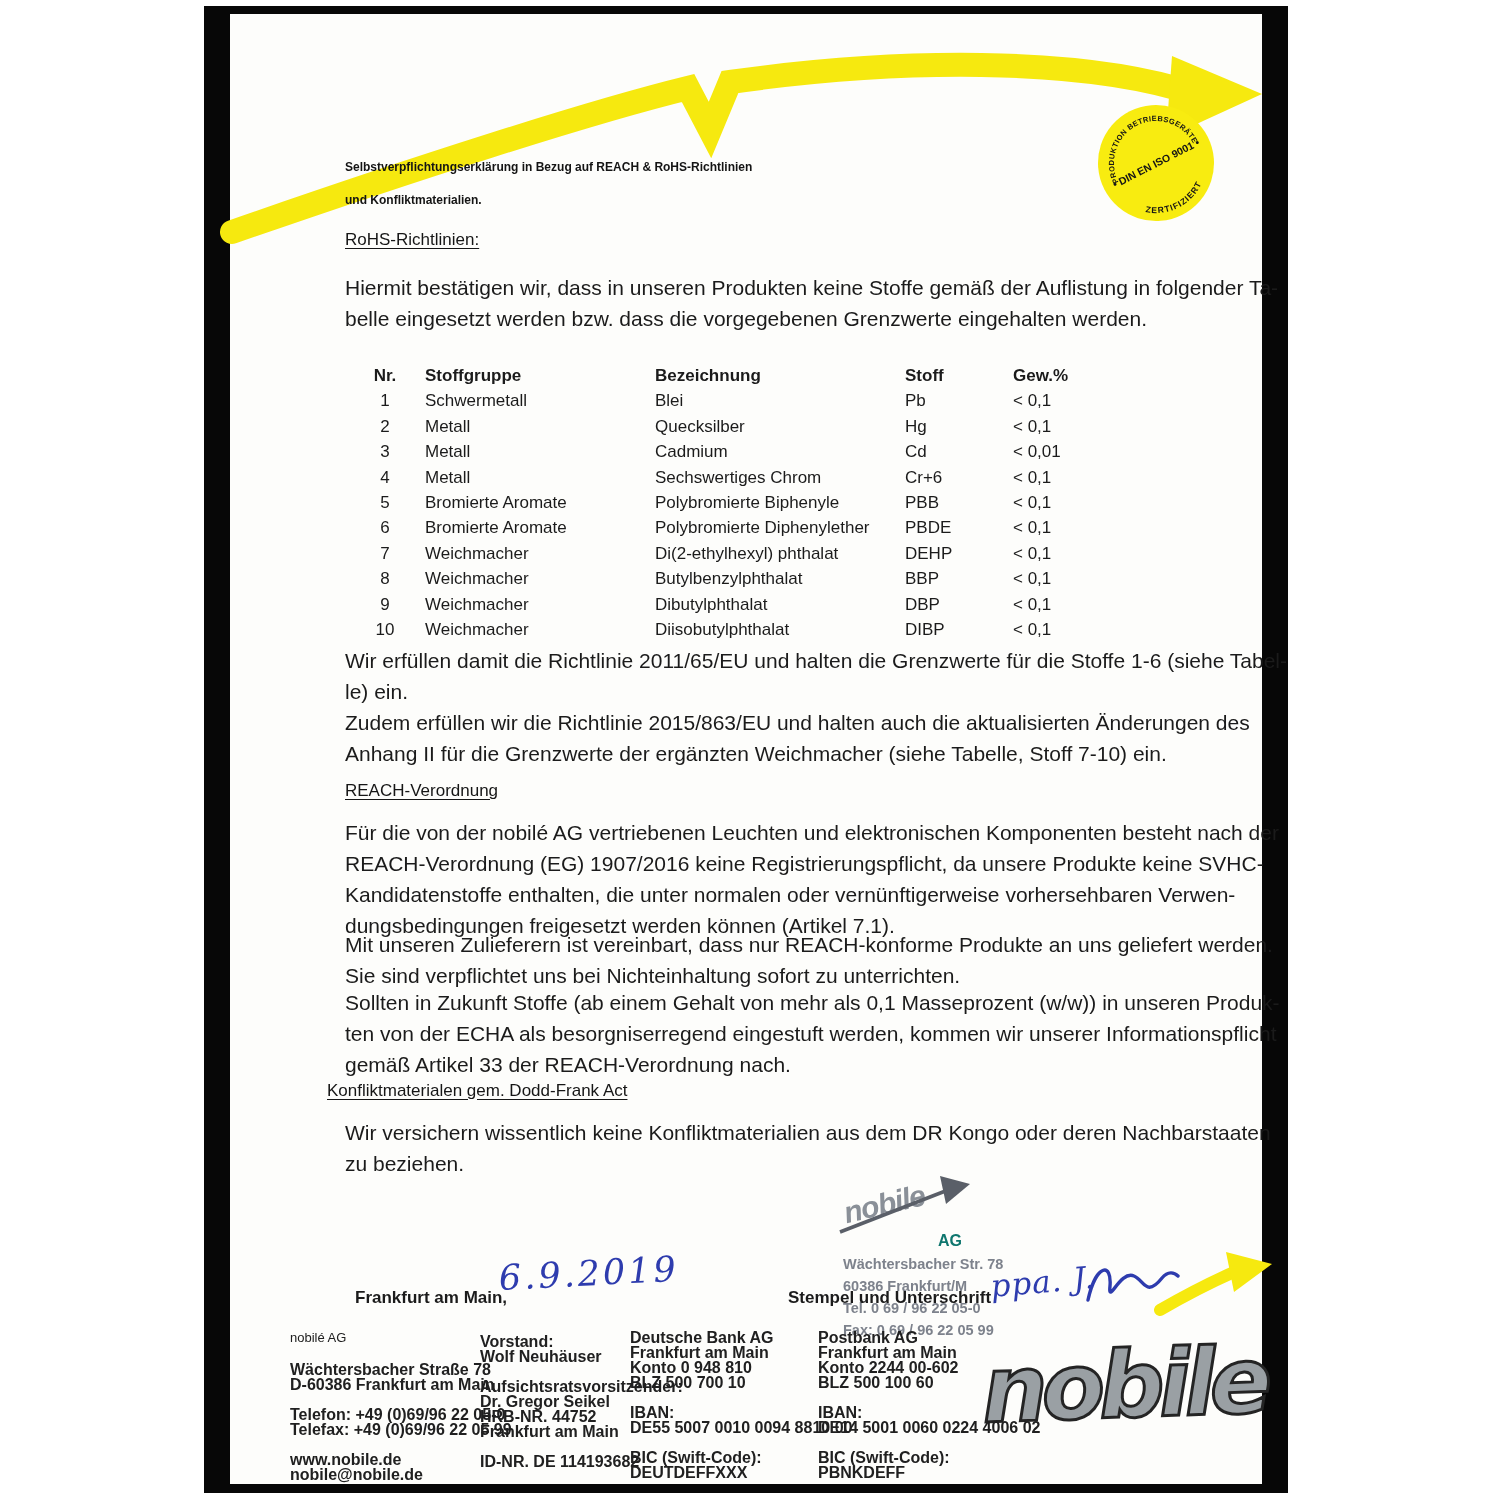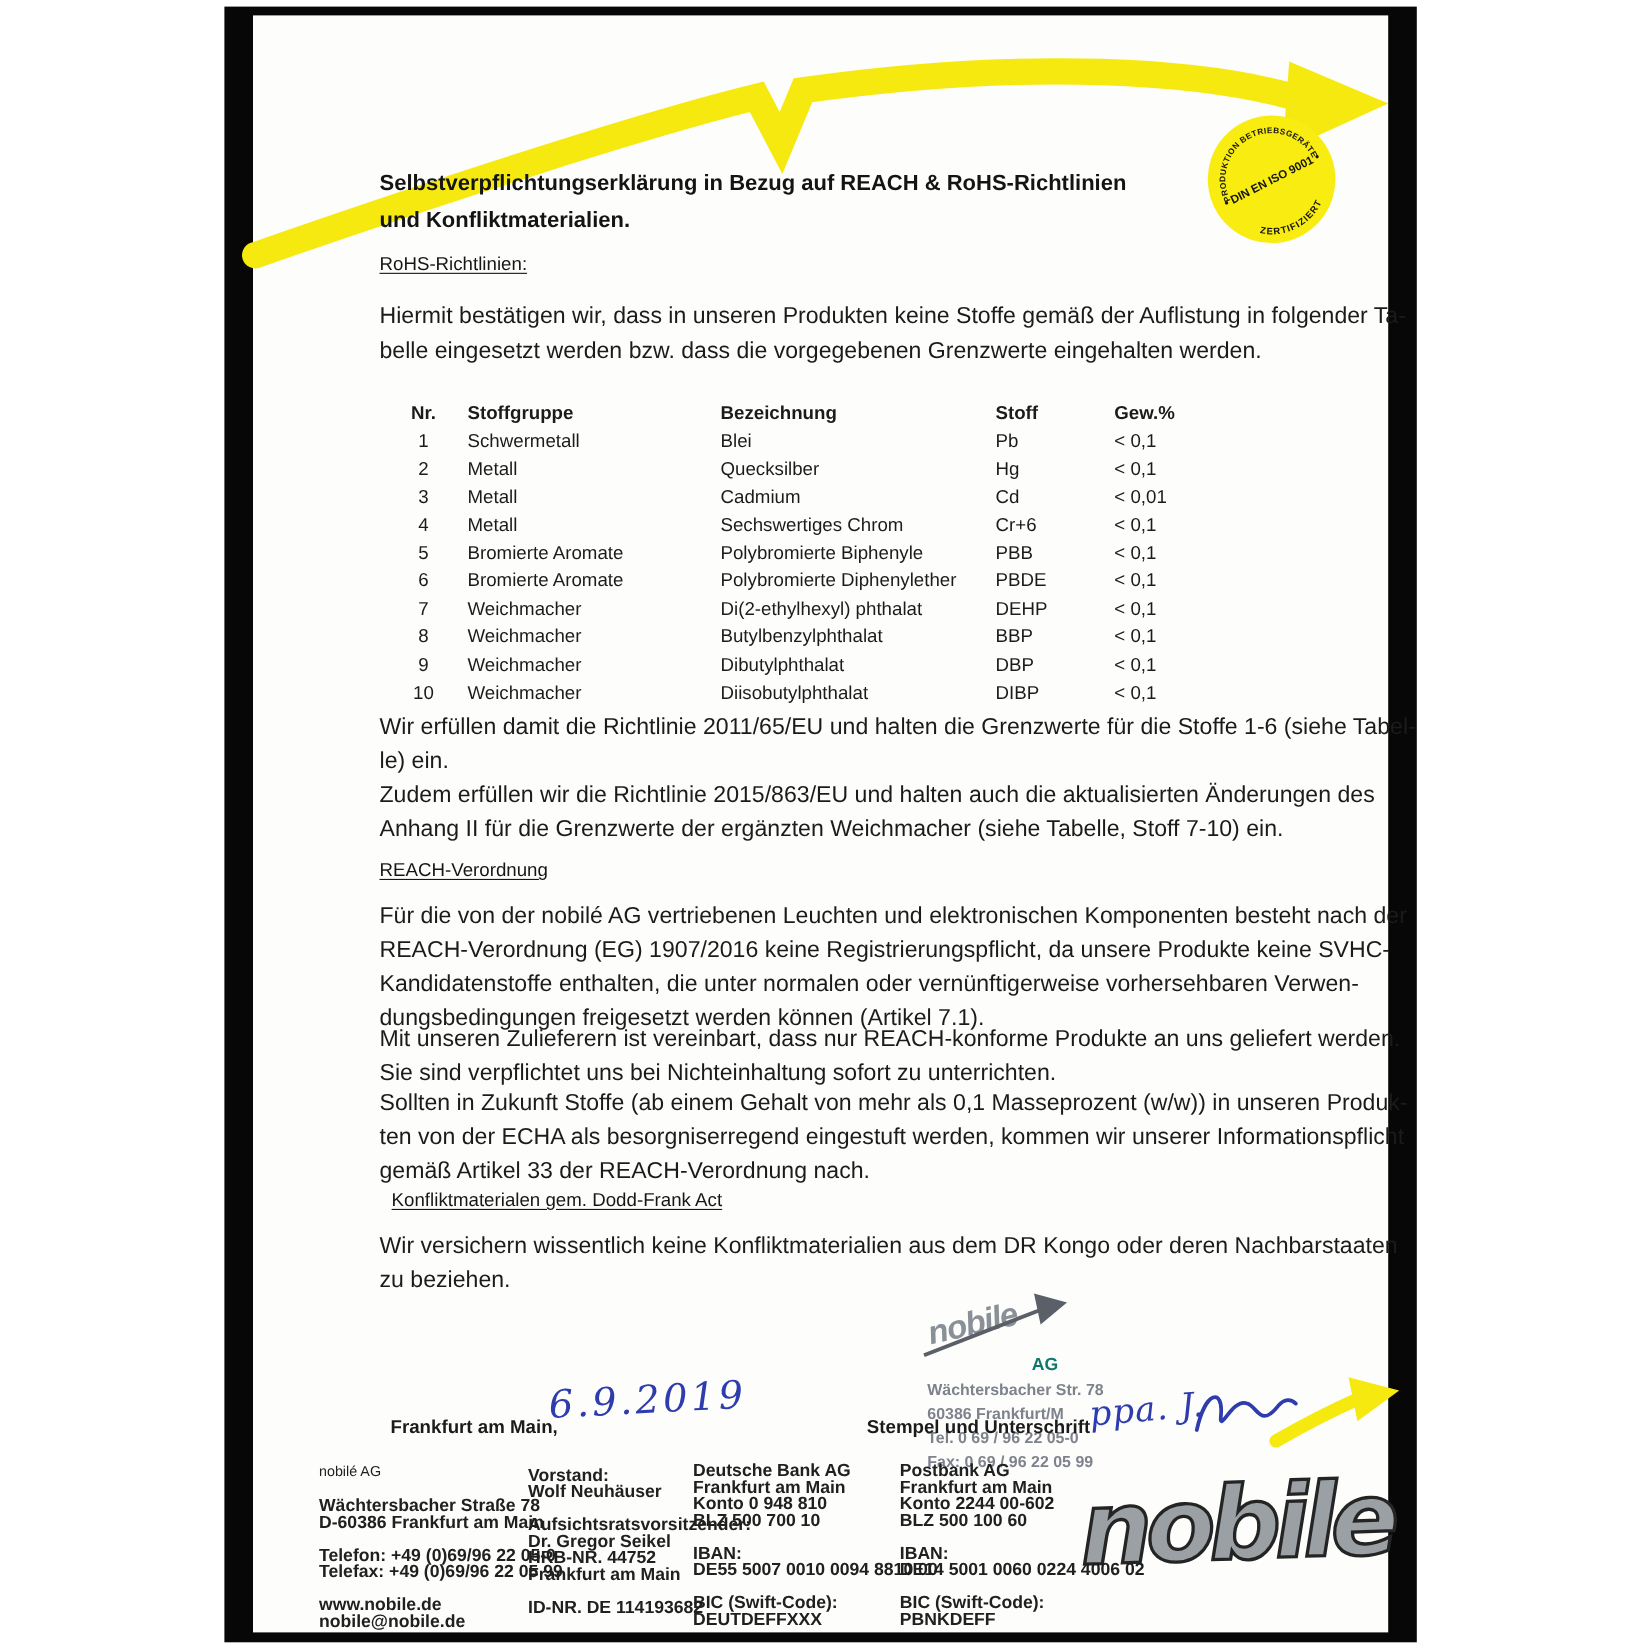--- a/index.html
+++ b/index.html
@@ -1,21 +1,21 @@
 <!DOCTYPE html>
 <html><head>
 <meta charset="utf-8">
 <style>
   html,body{margin:0;padding:0;background:#ffffff;}
   .canvas{position:relative;width:1500px;height:1500px;background:#ffffff;overflow:hidden;
           font-family:"Liberation Sans","DejaVu Sans",sans-serif;color:#1c1c1c;}
   .abs{position:absolute;}
   .frame{left:204px;top:6px;width:1084px;height:1487px;background:#070707;}
   .sheet{left:230px;top:14px;width:1032px;height:1470px;background:#fdfdfb;}
-  .title{font-size:20px;font-weight:bold;line-height:33px;white-space:pre;color:#141414;}
+  .title{font-size:12px;font-weight:bold;line-height:33px;white-space:pre;color:#141414;}
   .h-und{font-size:17px;text-decoration:underline;text-underline-offset:3px;color:#161616;}
   .para{font-size:21px;line-height:31px;white-space:pre;color:#1b1b1b;}
   .thead,.trow{display:grid;grid-template-columns:80px 230px 250px 108px 120px;font-size:17px;line-height:25.4px;color:#1b1b1b;}
   .thead{font-weight:bold;margin-top:32px;}
   .c1{text-align:center;}
   .small-label{font-size:17px;color:#1b1b1b;font-weight:bold;}
   .hand{font-family:"DejaVu Serif","Liberation Serif",serif;font-style:italic;color:#2e3cae;}
   .date-hand{font-size:35px;letter-spacing:3px;transform:rotate(-3deg);transform-origin:left bottom;}
   .sig-hand{font-size:31px;letter-spacing:1px;transform:rotate(-5deg);transform-origin:left bottom;}
   .stamp-txt{color:#7d828c;font-size:14.5px;font-weight:bold;line-height:22px;white-space:pre;}
@@ -151,21 +151,21 @@
   <div class="abs para" style="left:345px;top:817px">Für die von der nobilé AG vertriebenen Leuchten und elektronischen Komponenten besteht nach der
 REACH-Verordnung (EG) 1907/2016 keine Registrierungspflicht, da unsere Produkte keine SVHC-
 Kandidatenstoffe enthalten, die unter normalen oder vernünftigerweise vorhersehbaren Verwen-
 dungsbedingungen freigesetzt werden können (Artikel 7.1).</div>
   <div class="abs para" style="left:345px;top:929px">Mit unseren Zulieferern ist vereinbart, dass nur REACH-konforme Produkte an uns geliefert werden.
 Sie sind verpflichtet uns bei Nichteinhaltung sofort zu unterrichten.</div>
   <div class="abs para" style="left:345px;top:987px">Sollten in Zukunft Stoffe (ab einem Gehalt von mehr als 0,1 Masseprozent (w/w)) in unseren Produk-
 ten von der ECHA als besorgniserregend eingestuft werden, kommen wir unserer Informationspflicht
 gemäß Artikel 33 der REACH-Verordnung nach.</div>
 
-  <div class="abs h-und" style="left:356px;top:1081px">Konfliktmaterialen gem. Dodd-Frank Act</div>
+  <div class="abs h-und" style="left:327px;top:1081px">Konfliktmaterialen gem. Dodd-Frank Act</div>
   <div class="abs para" style="left:345px;top:1117px">Wir versichern wissentlich keine Konfliktmaterialien aus dem DR Kongo oder deren Nachbarstaaten
 zu beziehen.</div>
 
   <div class="abs stamp-logo" style="left:848px;top:1196px">nobile</div>
   <svg class="abs" style="left:830px;top:1172px" width="150" height="70" viewBox="0 0 150 70">
     <path d="M 10 60 L 118 18" stroke="#5a5f68" stroke-width="3.5" fill="none"></path>
     <polygon points="110,4 140,12 116,32" fill="#5a5f68"></polygon>
   </svg>
   <div class="abs stamp-ag" style="left:938px;top:1232px">AG</div>
   <div class="abs stamp-txt" style="left:843px;top:1253px">Wächtersbacher Str. 78

